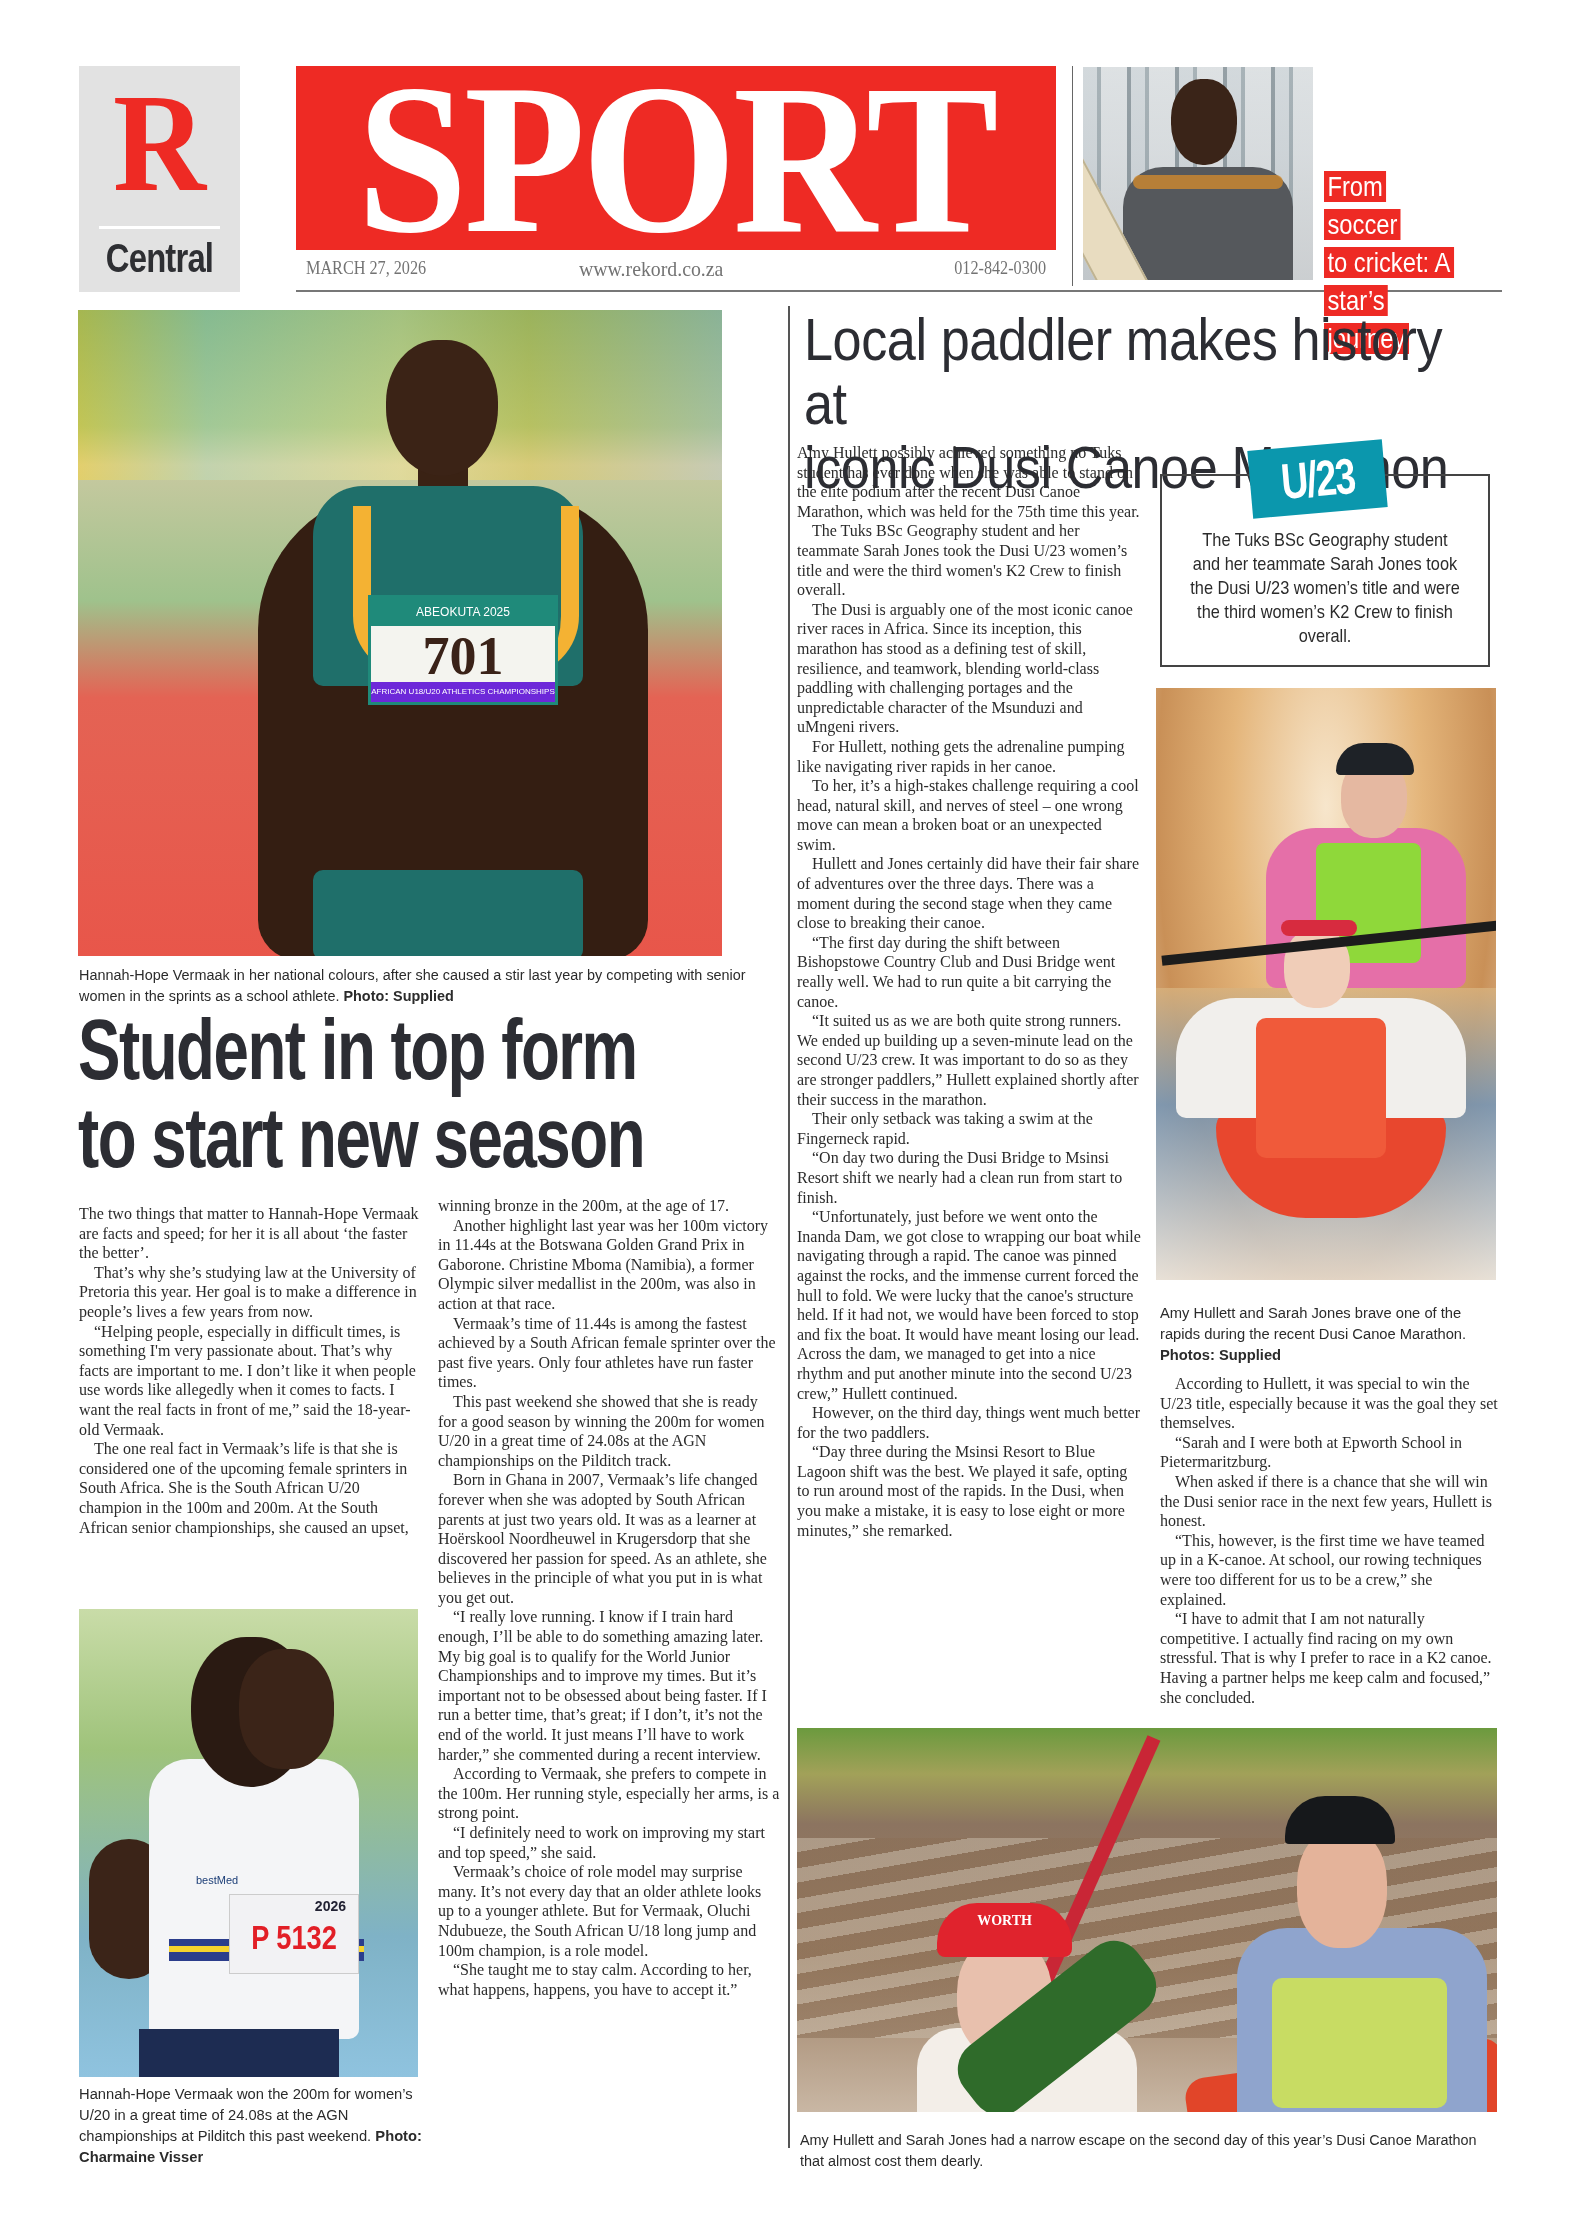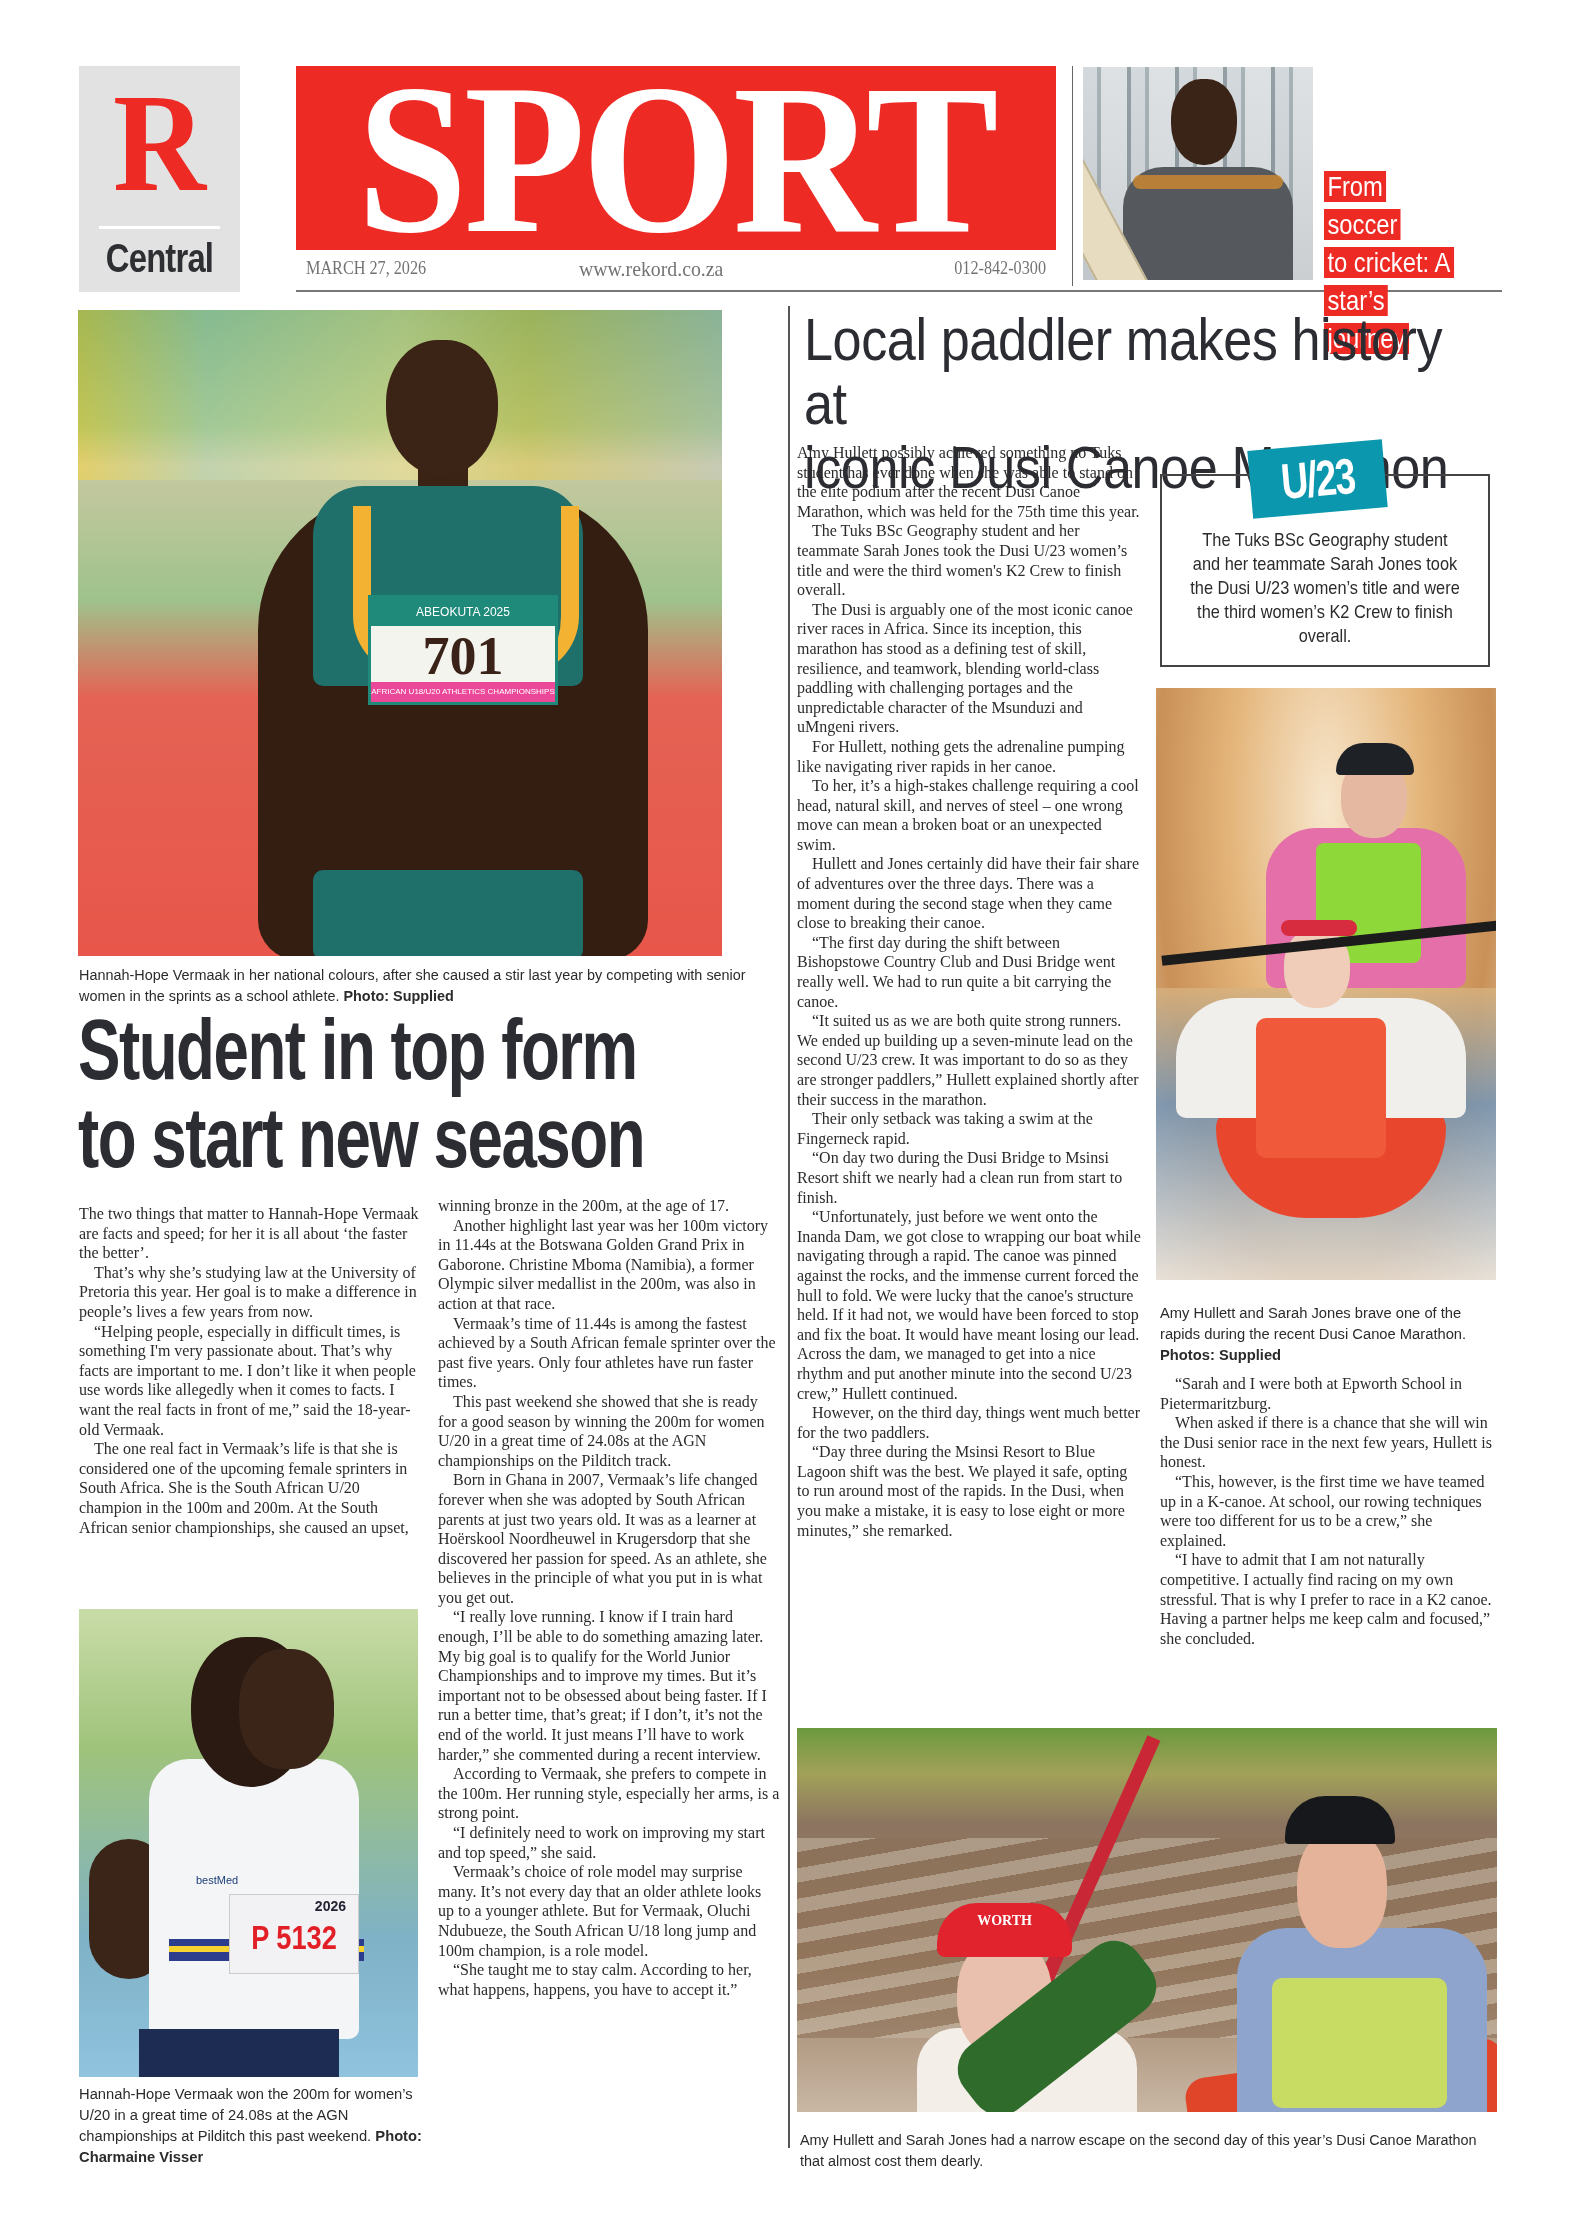--- a/index.html
+++ b/index.html
@@ -36,21 +36,21 @@
     background: linear-gradient(180deg, #2f8c57 0%, #76b066 18%, #c8c9a0 24%, #9fc28c 45%, #e46354 60%, #e8564a 100%); }
   .photo-main .crowd { position: absolute; left: 0; right: 0; top: 0; height: 170px; background: linear-gradient(90deg, #f5d34a 0%, #bfd9b7 20%, #f1e59a 50%, #e2cc5f 70%, #c6ccc2 100%); opacity: .6; }
   .photo-main .athlete-head { position: absolute; left: 308px; top: 30px; width: 112px; height: 136px; border-radius: 46% 46% 50% 50%; background: #3b2316; }
   .photo-main .athlete-neck { position: absolute; left: 340px; top: 150px; width: 50px; height: 40px; background: #3a2214; }
   .photo-main .athlete-body { position: absolute; left: 180px; top: 180px; width: 390px; height: 470px; border-radius: 140px 140px 40px 40px; background: #341e12; }
   .photo-main .top { position: absolute; left: 235px; top: 176px; width: 270px; height: 200px; background: #1f6f6a; border-radius: 50px 50px 10px 10px; }
   .photo-main .top::before { content: ""; position: absolute; left: 40px; top: 20px; width: 190px; height: 170px; border-left: 18px solid #f4b233; border-right: 18px solid #f4b233; border-radius: 0 0 60px 60px; }
   .photo-main .bib { position: absolute; left: 290px; top: 285px; width: 190px; height: 110px; background: #f4f4ef; border: 3px solid #1f8a7a; }
   .photo-main .bib .bib-head { height: 28px; background: #1f8a7a; color: #fff; font-family: "Liberation Sans", sans-serif; font-size: 12px; text-align: center; line-height: 28px; }
   .photo-main .bib .bib-num { text-align: center; font-family: "Liberation Serif", serif; font-weight: bold; font-size: 54px; line-height: 60px; color: #3a2218; }
-  .photo-main .bib .bib-foot { position: absolute; bottom: 0; left: 0; right: 0; height: 20px; background: #ec4899; color: #fff; font-family: "Liberation Sans", sans-serif; font-size: 8px; text-align: center; line-height: 20px; }
+  .photo-main .bib .bib-foot { position: absolute; bottom: 0; left: 0; right: 0; height: 20px; background: #6d28d9; color: #fff; font-family: "Liberation Sans", sans-serif; font-size: 8px; text-align: center; line-height: 20px; }
   .photo-main .shorts { position: absolute; left: 235px; top: 560px; width: 270px; height: 90px; background: #1f6f6a; border-radius: 10px; }
 
   .caption { font-family: "Liberation Sans", sans-serif; font-size: 15.5px; line-height: 21px; color: #2b2b2b; }
   .caption b { font-weight: bold; }
   .cap-main { position: absolute; left: 79px; top: 964px; width: 704px; transform: scaleX(0.93); transform-origin: left; width: 757px; }
 
   .headline-left { position: absolute; left: 78px; top: 1005px; width: 720px; font-family: "Liberation Sans", sans-serif; font-weight: bold; font-size: 86px; line-height: 88px; color: #2c2d33; letter-spacing: -2px; transform: scaleX(0.74); transform-origin: left; width: 980px; }
 
   .bodytext { font-family: "Liberation Serif", serif; font-size: 16px; line-height: 19.6px; color: #2b2b2b; }
   .bodytext p { text-indent: 15px; }
@@ -246,20 +246,21 @@
   <div class="p2head"></div>
   <div class="p2visor"></div>
   <div class="paddle"></div>
 </div>
 <div class="caption cap-canoe1">
   <span>Amy Hullett and Sarah Jones brave one of the rapids during the recent Dusi Canoe Marathon.</span>
   <b>Photos: Supplied</b>
 </div>
 
 <div class="bodytext col4">
+  <p>According to Hullett, it was special to win the U/23 title, especially because it was the goal they set themselves.</p>
   <p>“Sarah and I were both at Epworth School in Pietermaritzburg.</p>
   <p>When asked if there is a chance that she will win the Dusi senior race in the next few years, Hullett is honest.</p>
   <p>“This, however, is the first time we have teamed up in a K-canoe. At school, our rowing techniques were too different for us to be a crew,” she explained.</p>
   <p>“I have to admit that I am not naturally competitive. I actually find racing on my own stressful. That is why I prefer to race in a K2 canoe. Having a partner helps me keep calm and focused,” she concluded.</p>
 </div>
 
 <div class="photo-canoe2">
   <div class="rapids"></div>
   <div class="boat2"></div>
   <div class="w2body"></div>

